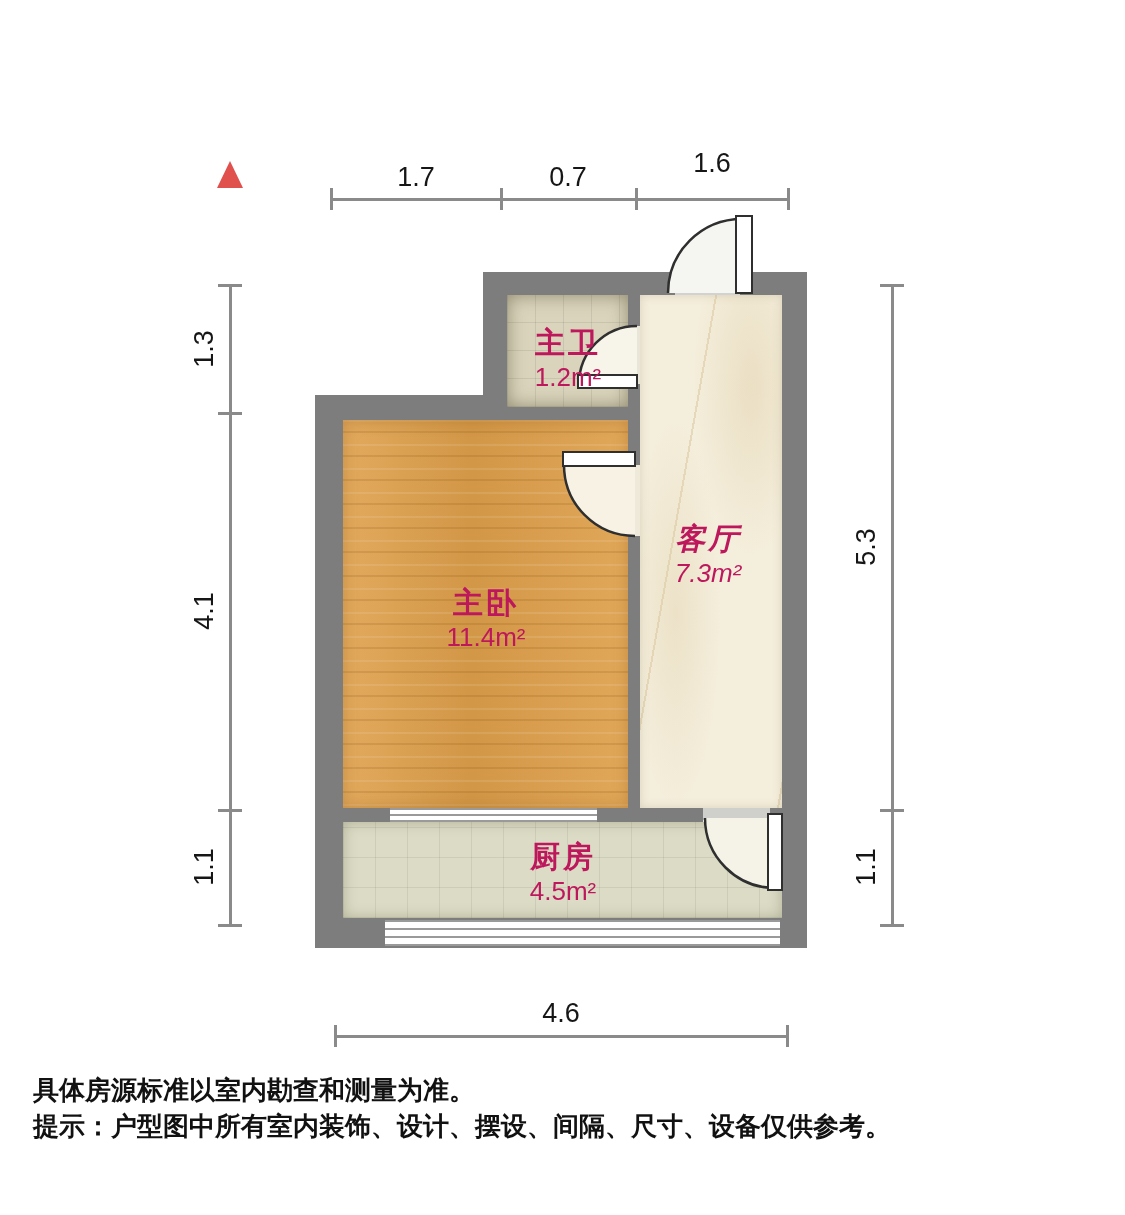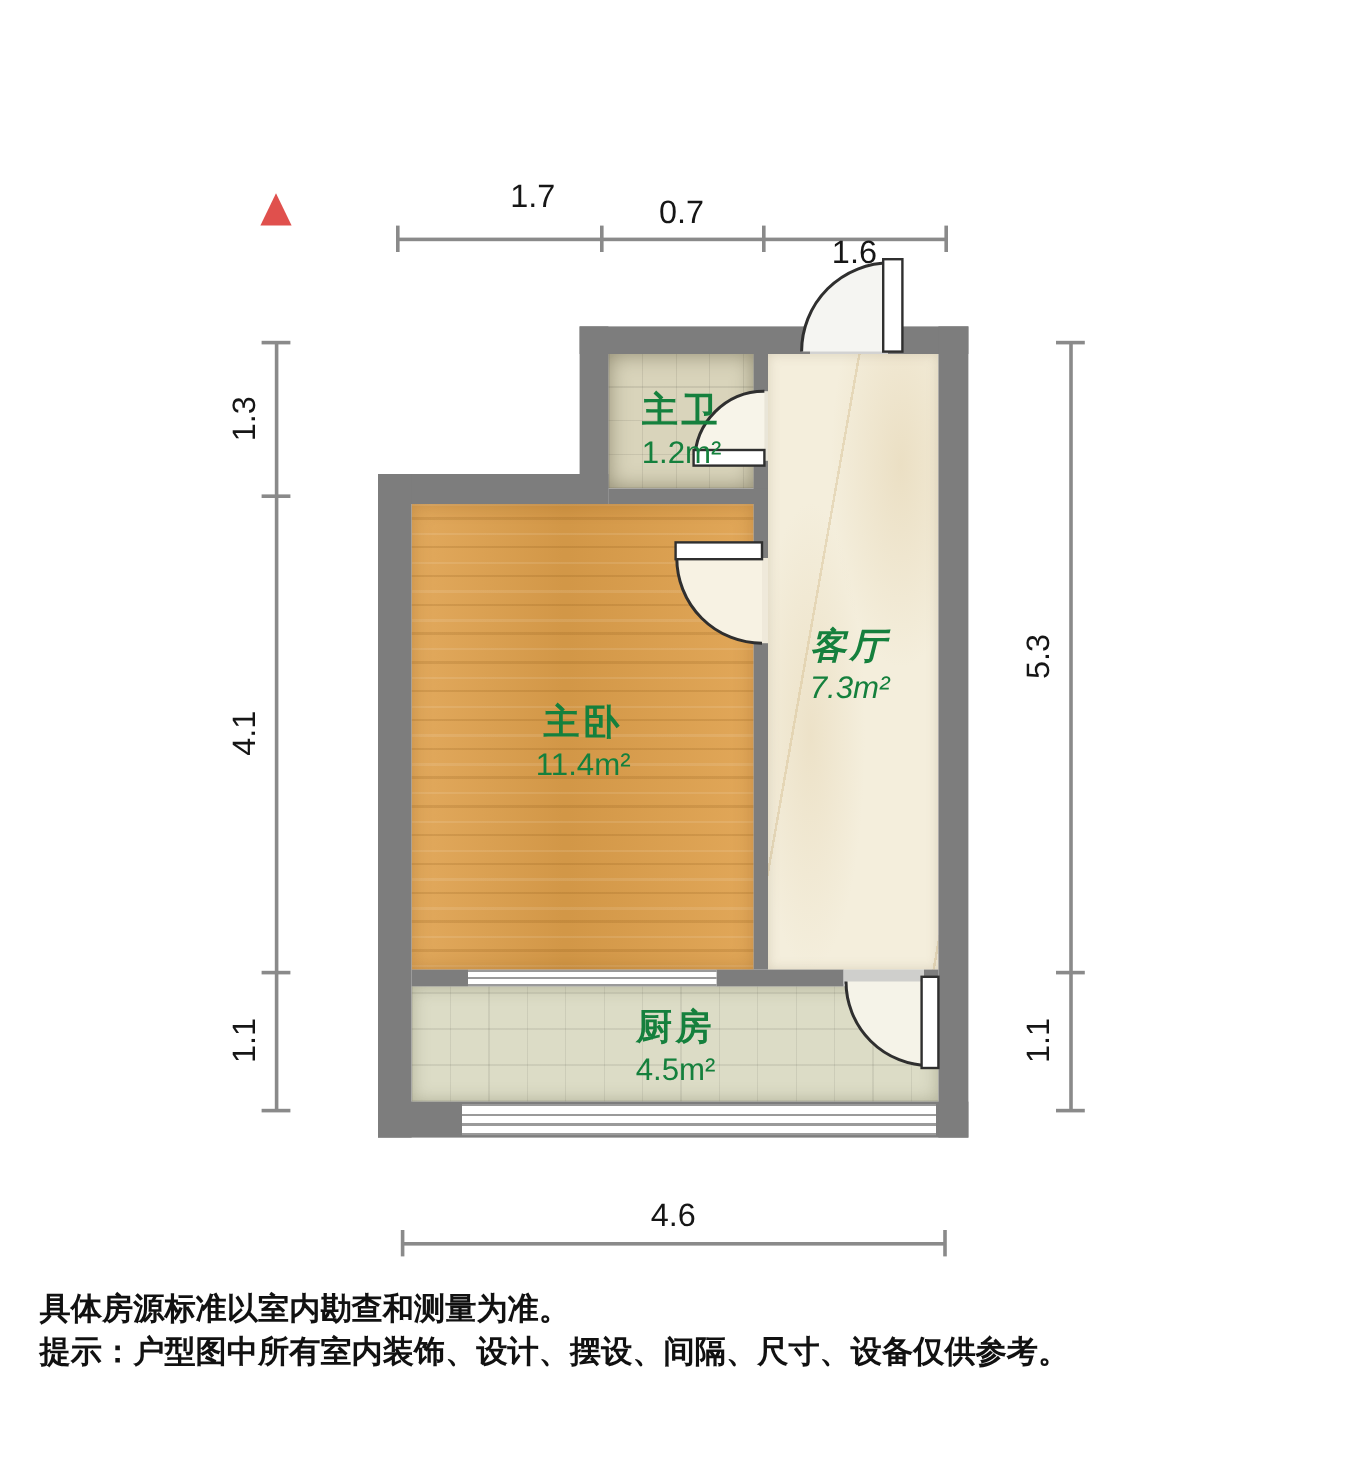--- a/index.html
+++ b/index.html
@@ -51,21 +51,21 @@
   .dim-line-h{position:absolute;height:3px;background:#8a8a8a;}
   .dim-line-v{position:absolute;width:3px;background:#8a8a8a;}
   .tick-v{position:absolute;width:3px;height:22px;background:#8a8a8a;}
   .tick-h{position:absolute;width:24px;height:3px;background:#8a8a8a;}
   .dim-label{position:absolute;font-size:27px;color:#161616;white-space:nowrap;
     transform:translate(-50%,-50%);z-index:2;}
   .dim-label.rot{transform:translate(-50%,-50%) rotate(-90deg);}
 
   
   .room-label{position:absolute;text-align:center;transform:translateX(-50%);
-    z-index:7;color:#15803d;line-height:1.1;}
+    z-index:7;color:#be185d;line-height:1.1;}
   .room-name{font-size:30px;font-weight:bold;letter-spacing:3px;white-space:nowrap;}
   .room-area{font-size:26px;margin-top:4px;white-space:nowrap;}
 
   
   .north{position:absolute;left:217px;top:161px;width:0;height:0;z-index:2;
     border-left:13px solid transparent;border-right:13px solid transparent;
     border-bottom:27px solid #e0504d;}
 
   
   .footer{position:absolute;left:33px;top:1072px;font-size:26px;font-weight:bold;
@@ -142,23 +142,23 @@
   <div class="room-label" style="left:563px;top:840px;">
     <div class="room-name">厨房</div>
     <div class="room-area">4.5m²</div>
   </div>
 
   <div class="dim dim-line-h" style="left:331px;top:198px;width:457px;"></div>
   <div class="tick-v" style="left:330px;top:188px;"></div>
   <div class="tick-v" style="left:500px;top:188px;"></div>
   <div class="tick-v" style="left:635px;top:188px;"></div>
   <div class="tick-v" style="left:787px;top:188px;"></div>
-  <div class="dim-label" style="left:416px;top:164px;margin-left:28px;">1.7</div>
+  <div class="dim-label" style="left:416px;top:177px;">1.7</div>
   <div class="dim-label" style="left:568px;top:177px;">0.7</div>
-  <div class="dim-label" style="left:712px;top:163px;margin-top:48px;">1.6</div>
+  <div class="dim-label" style="left:712px;top:163px;">1.6</div>
 
   <div class="dim dim-line-v" style="left:229px;top:285px;height:640px;"></div>
   <div class="tick-h" style="left:218px;top:284px;"></div>
   <div class="tick-h" style="left:218px;top:412px;"></div>
   <div class="tick-h" style="left:218px;top:809px;"></div>
   <div class="tick-h" style="left:218px;top:924px;"></div>
   <div class="dim-label rot" style="left:204px;top:349px;">1.3</div>
   <div class="dim-label rot" style="left:204px;top:611px;">4.1</div>
   <div class="dim-label rot" style="left:204px;top:867px;">1.1</div>
 

